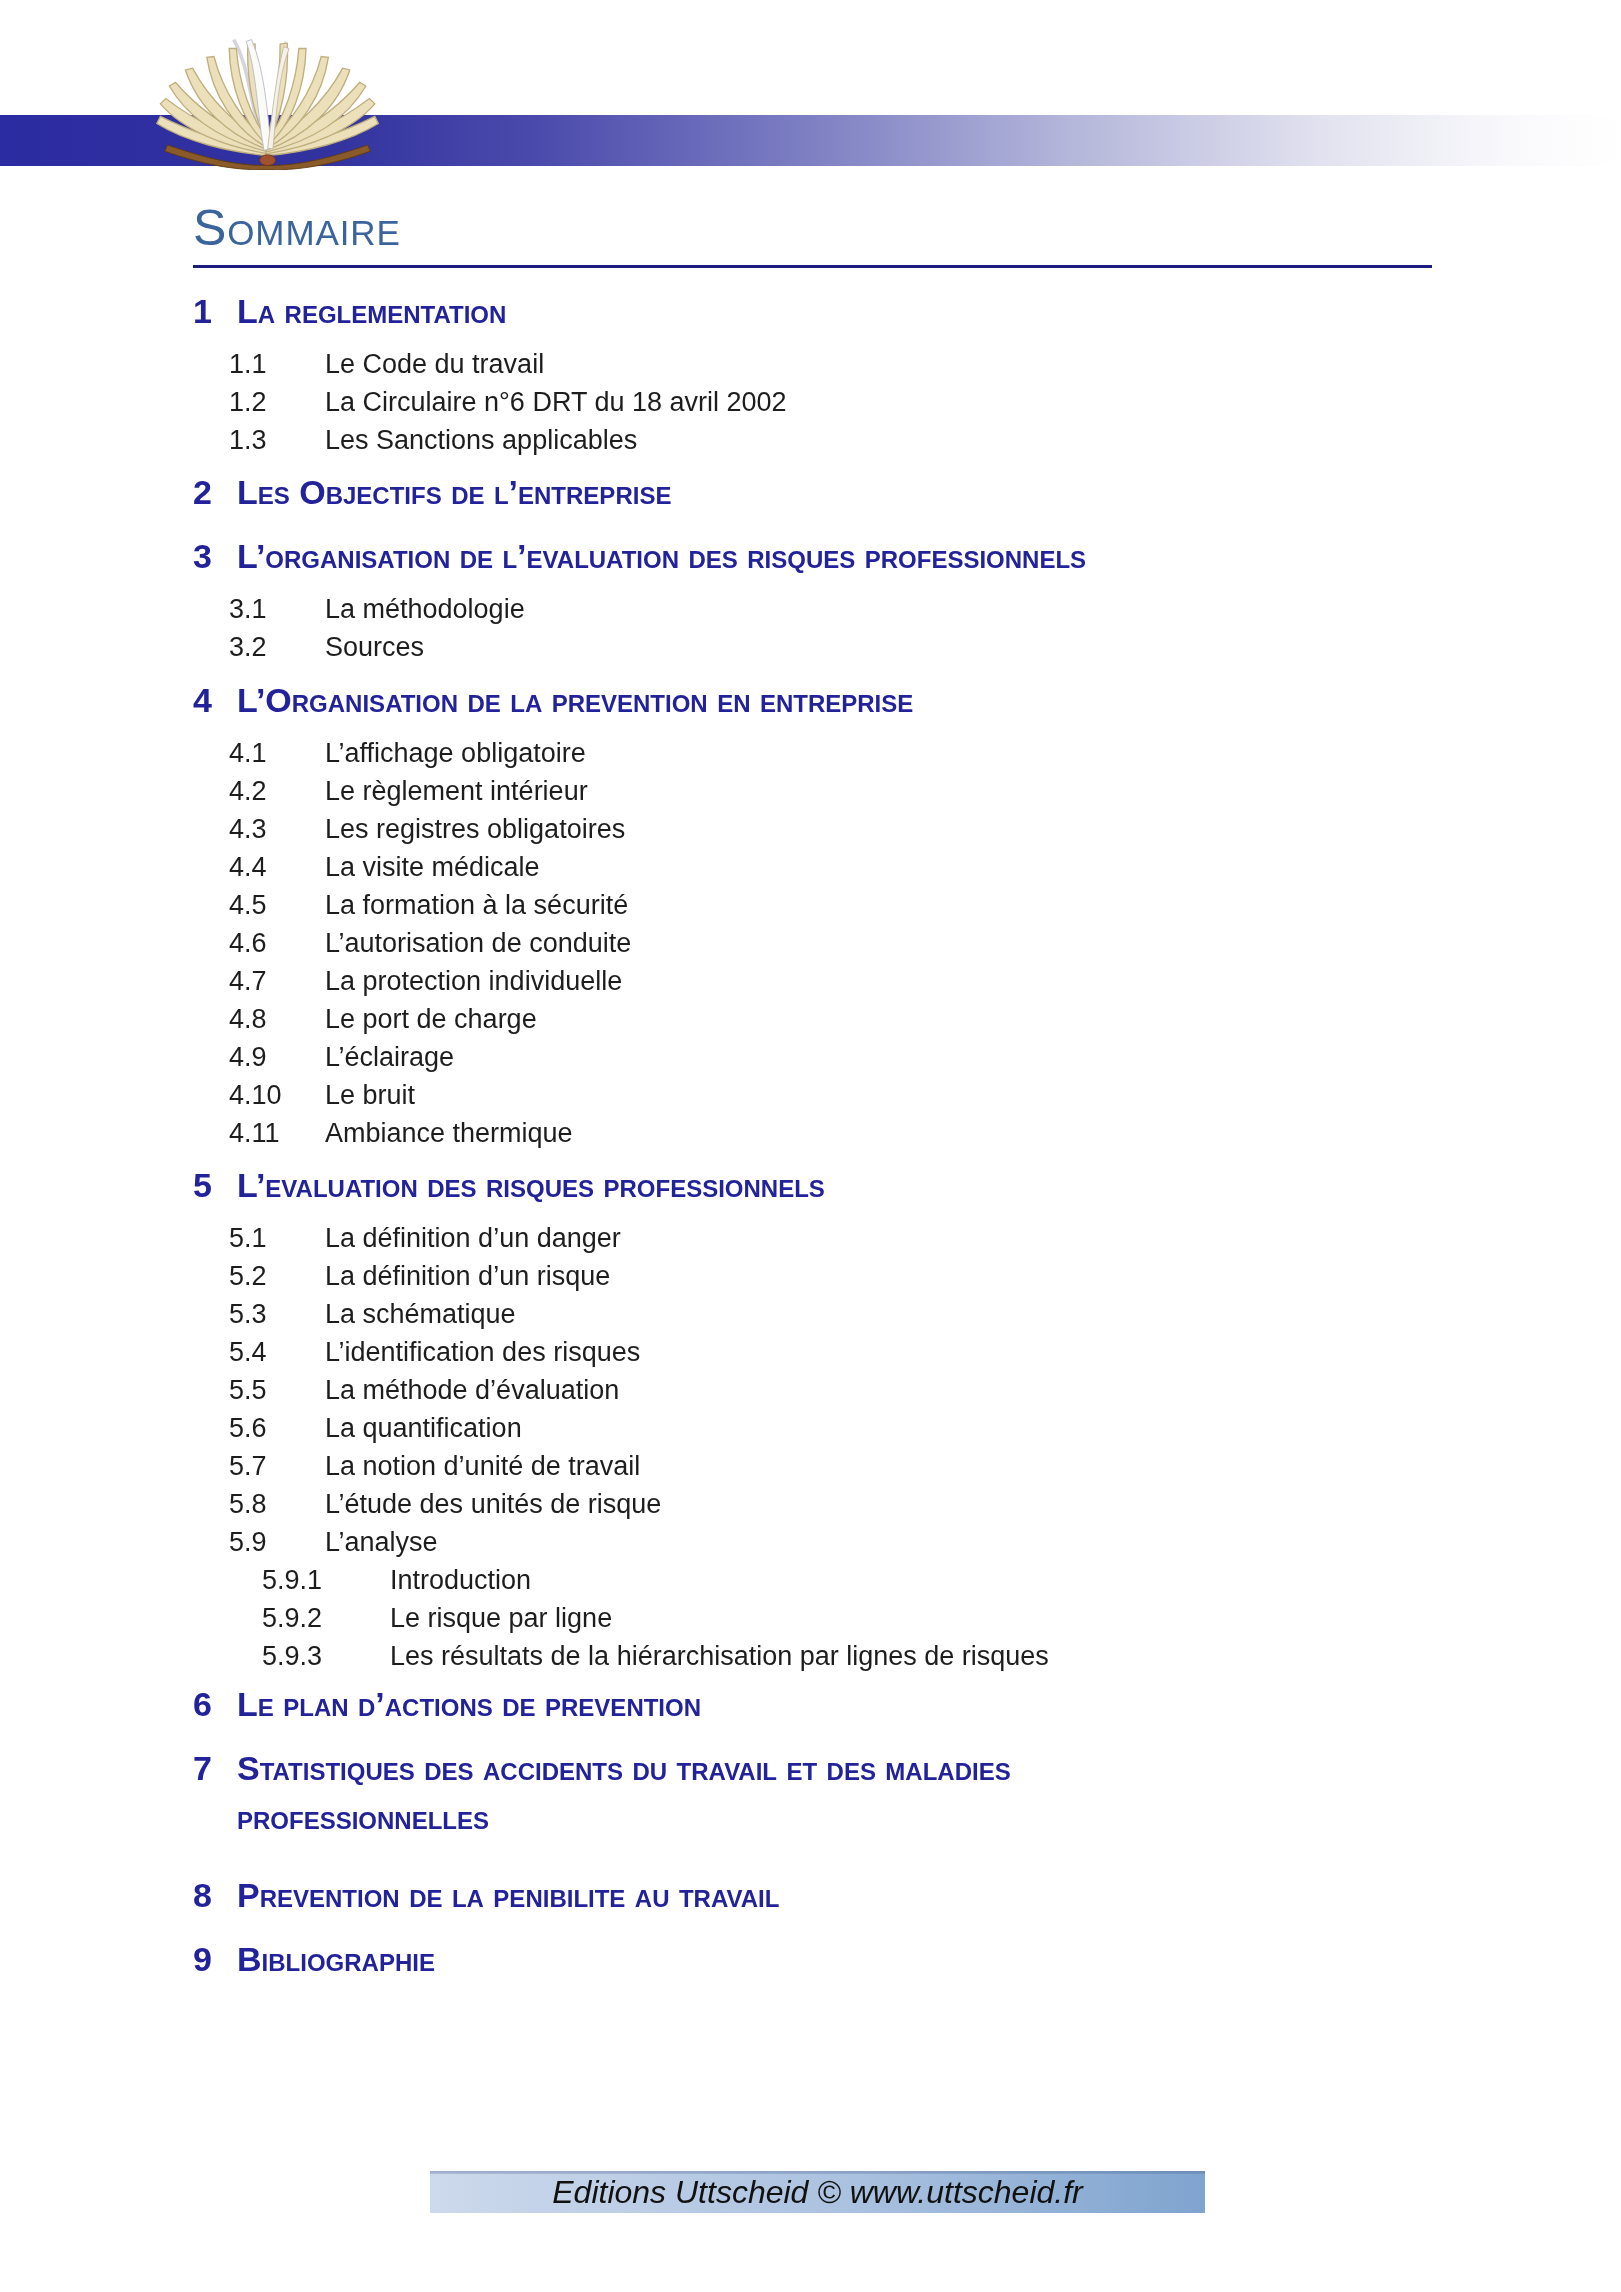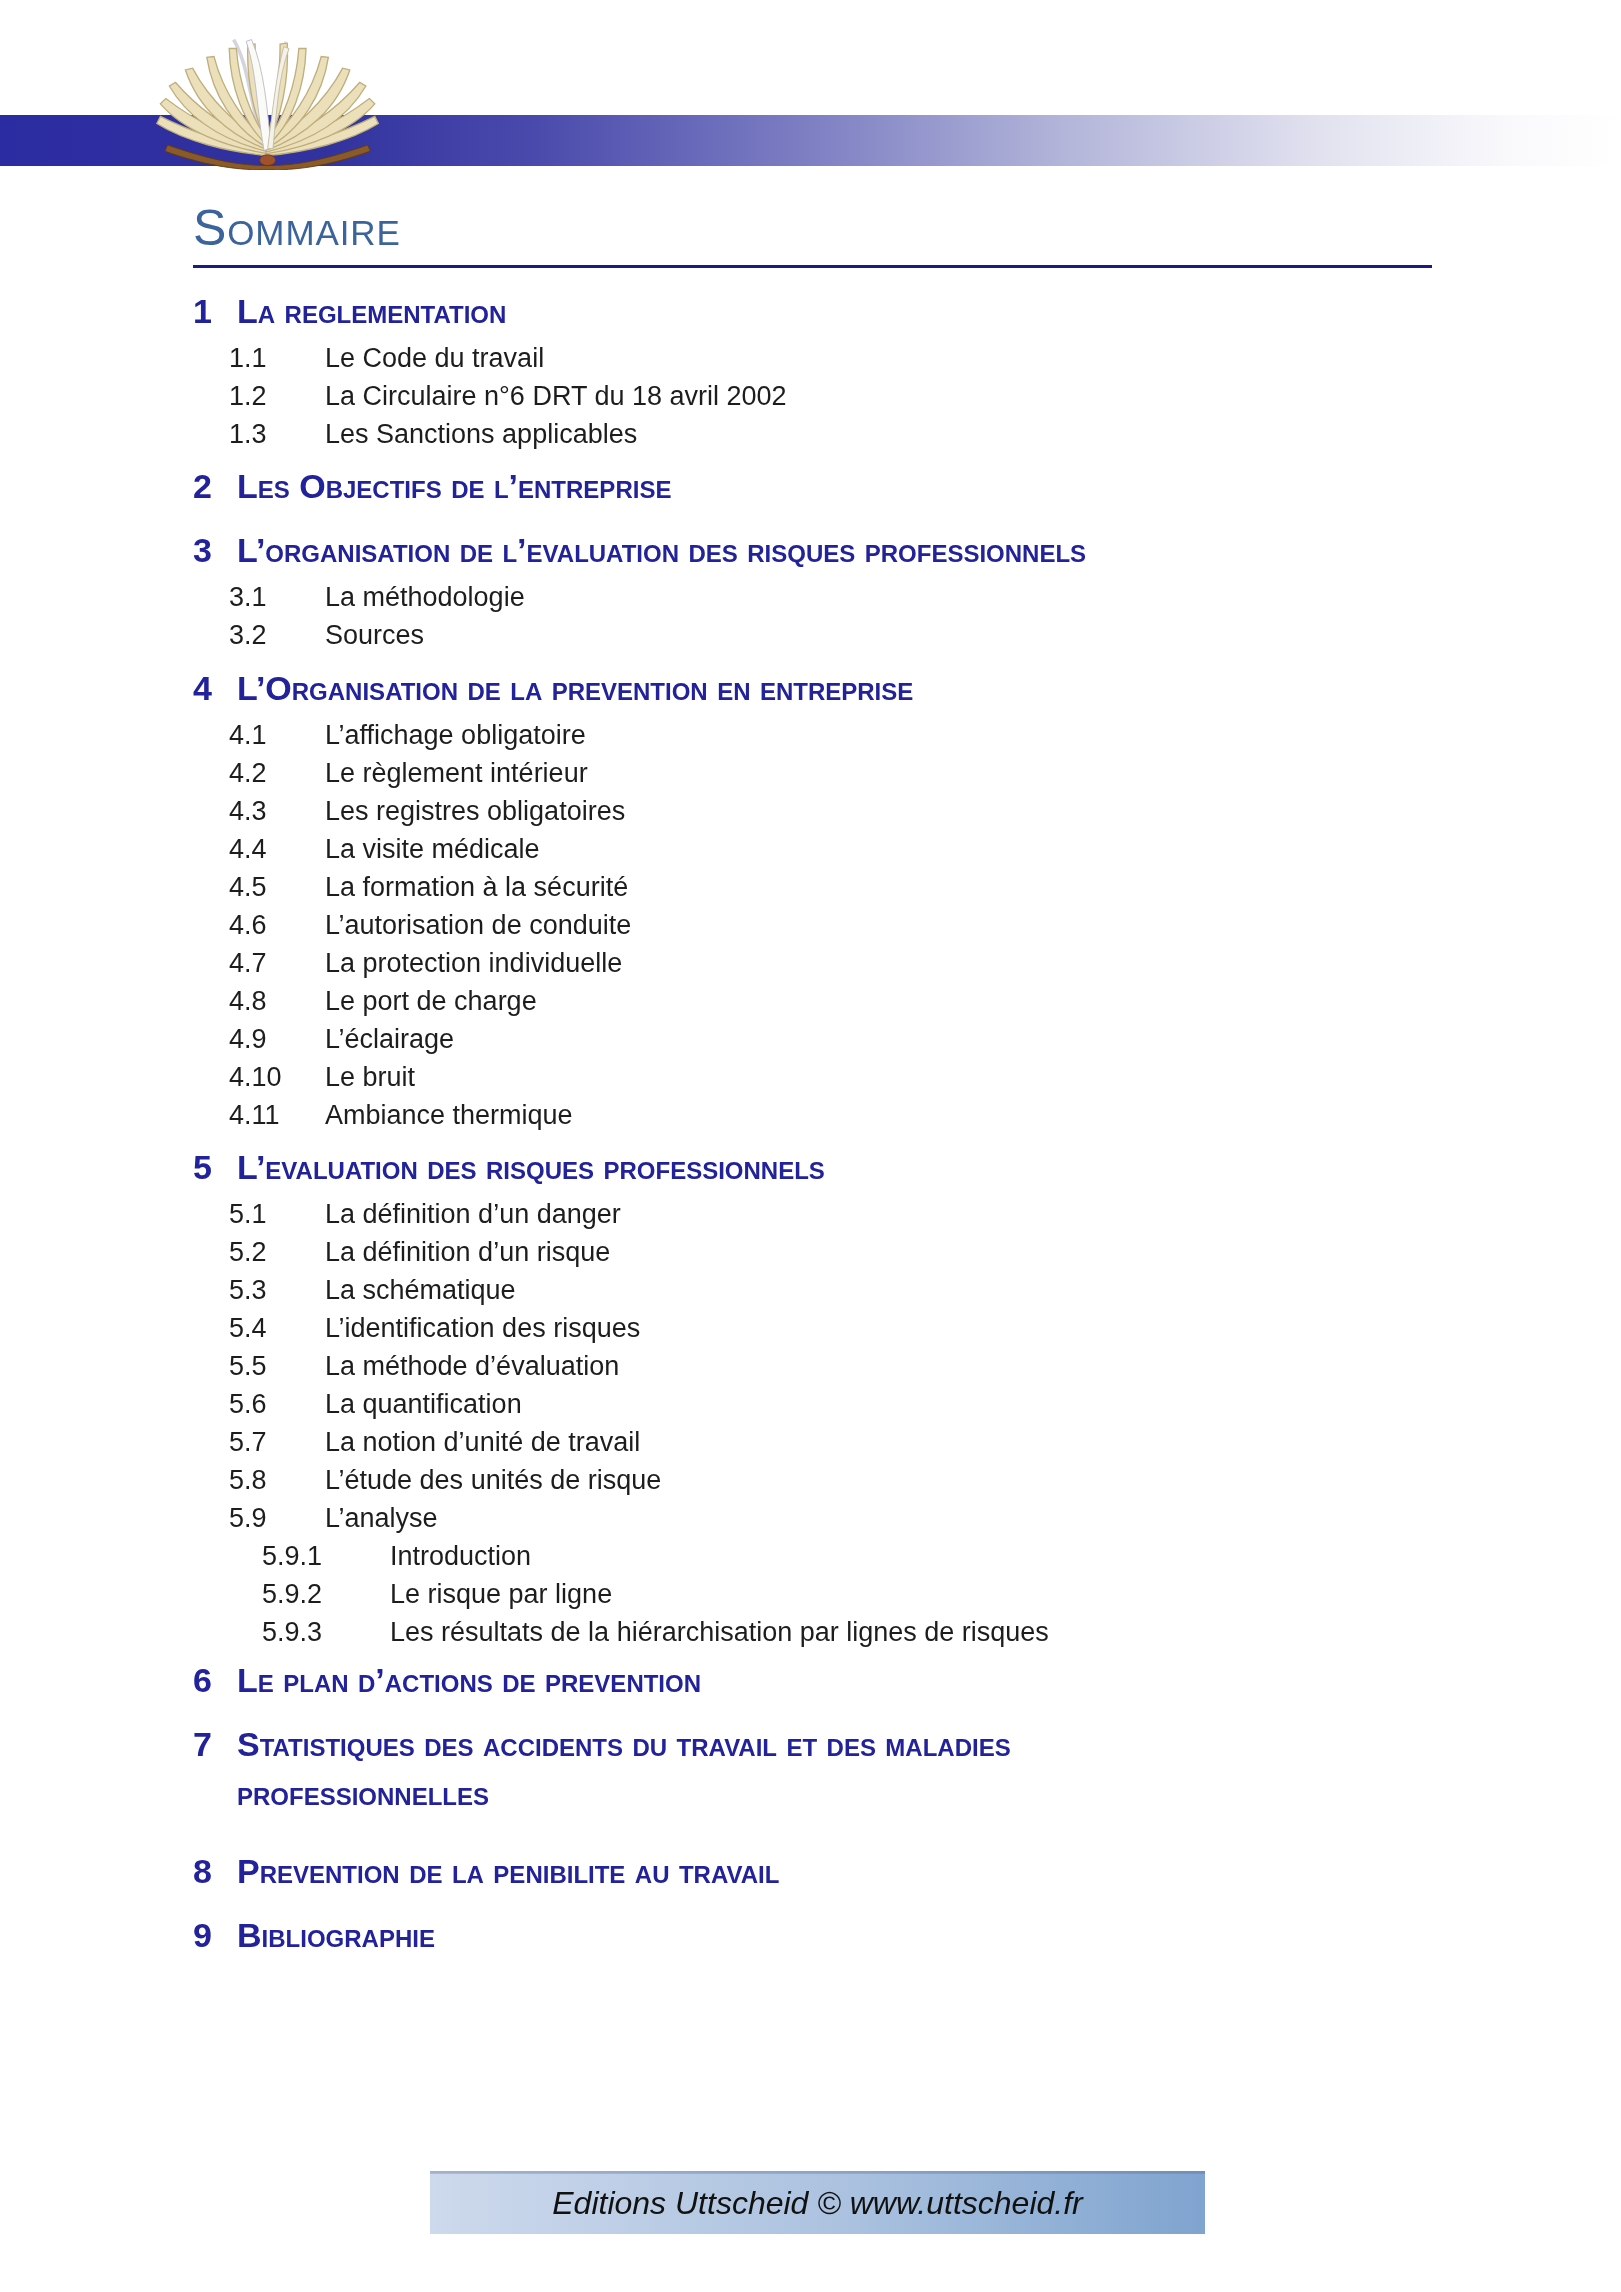--- a/index.html
+++ b/index.html
@@ -41,30 +41,30 @@
   .row.h .lbl{ left:237px; }
   .row.hcont .lbl{ left:237px;text-align:center; }
 
   .row.sub, .row.subsub{ font-size:27px; color:#1d1d1d; }
   .row.sub .num{ left:229px; }
   .row.sub .lbl{ left:325px; }
   .row.subsub .num{ left:262px; }
   .row.subsub .lbl{ left:390px; }
 
   
-  .row.h + .row.sub      { margin-top:9px; }
+  .row.h + .row.sub      { margin-top:15px; }
   .row.sub + .row.h      { margin-top:14.3px; }
   .row.subsub + .row.h   { margin-top:9.9px; }
   .row.h + .row.h        { margin-top:26px; }
   .row.h + .row.hcont    { margin-top:11.6px; }
   .row.hcont + .row.h    { margin-top:40px; }
 
   
   .footer-bar{
-    position:absolute; left:430px; top:2171px; width:775px; height:63px;
+    position:absolute; left:430px; top:2171px; width:775px; height:42px;
     background:linear-gradient(to right,#cdd9ec 0%, #aac1df 55%, #7fa4cf 100%);
     box-shadow: inset 0 2.7px 0 rgba(84,106,148,.35);
     display:flex; align-items:center; justify-content:center;
   }
   .footer-bar .txt{
     font-style:italic; font-size:32px; color:#111111; line-height:54px;
   }
 </style>
 </head>
 <body>

